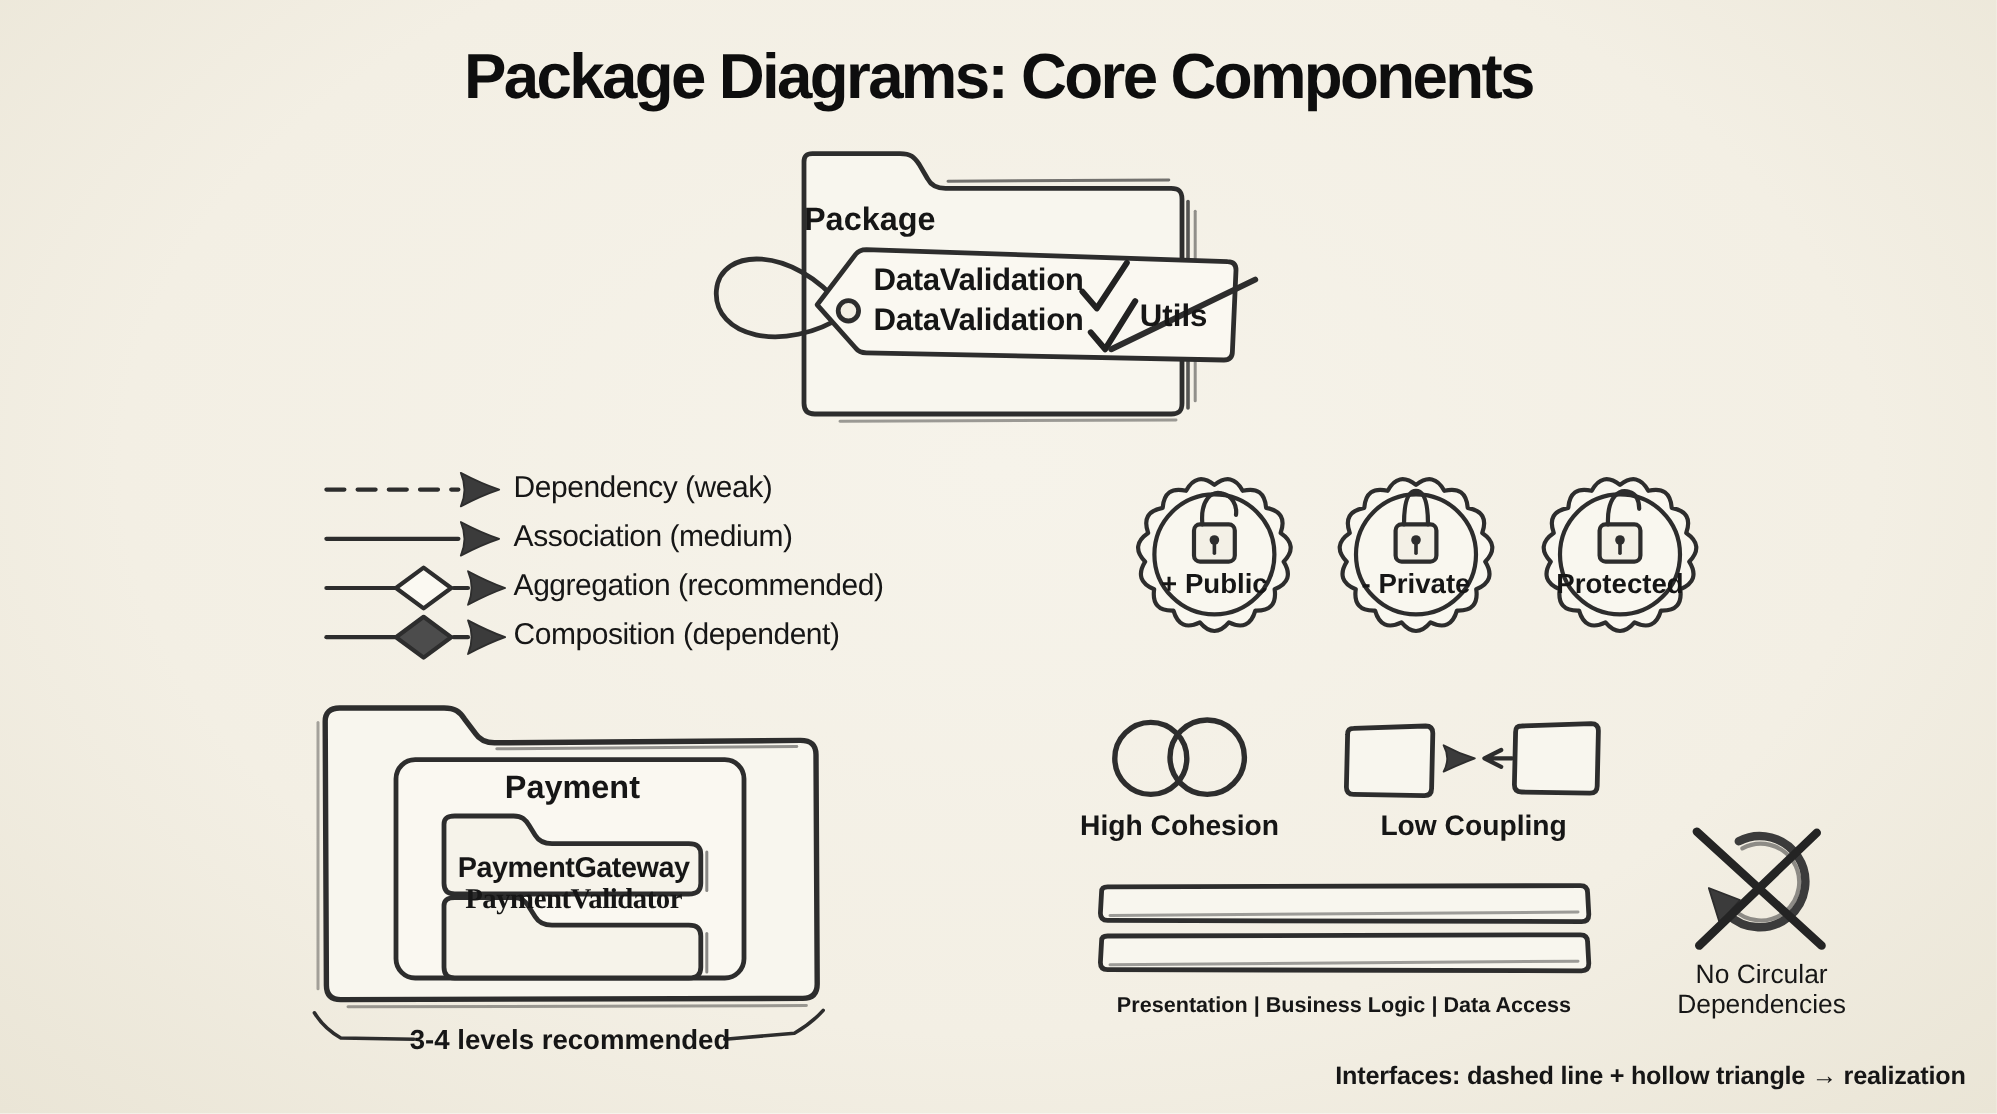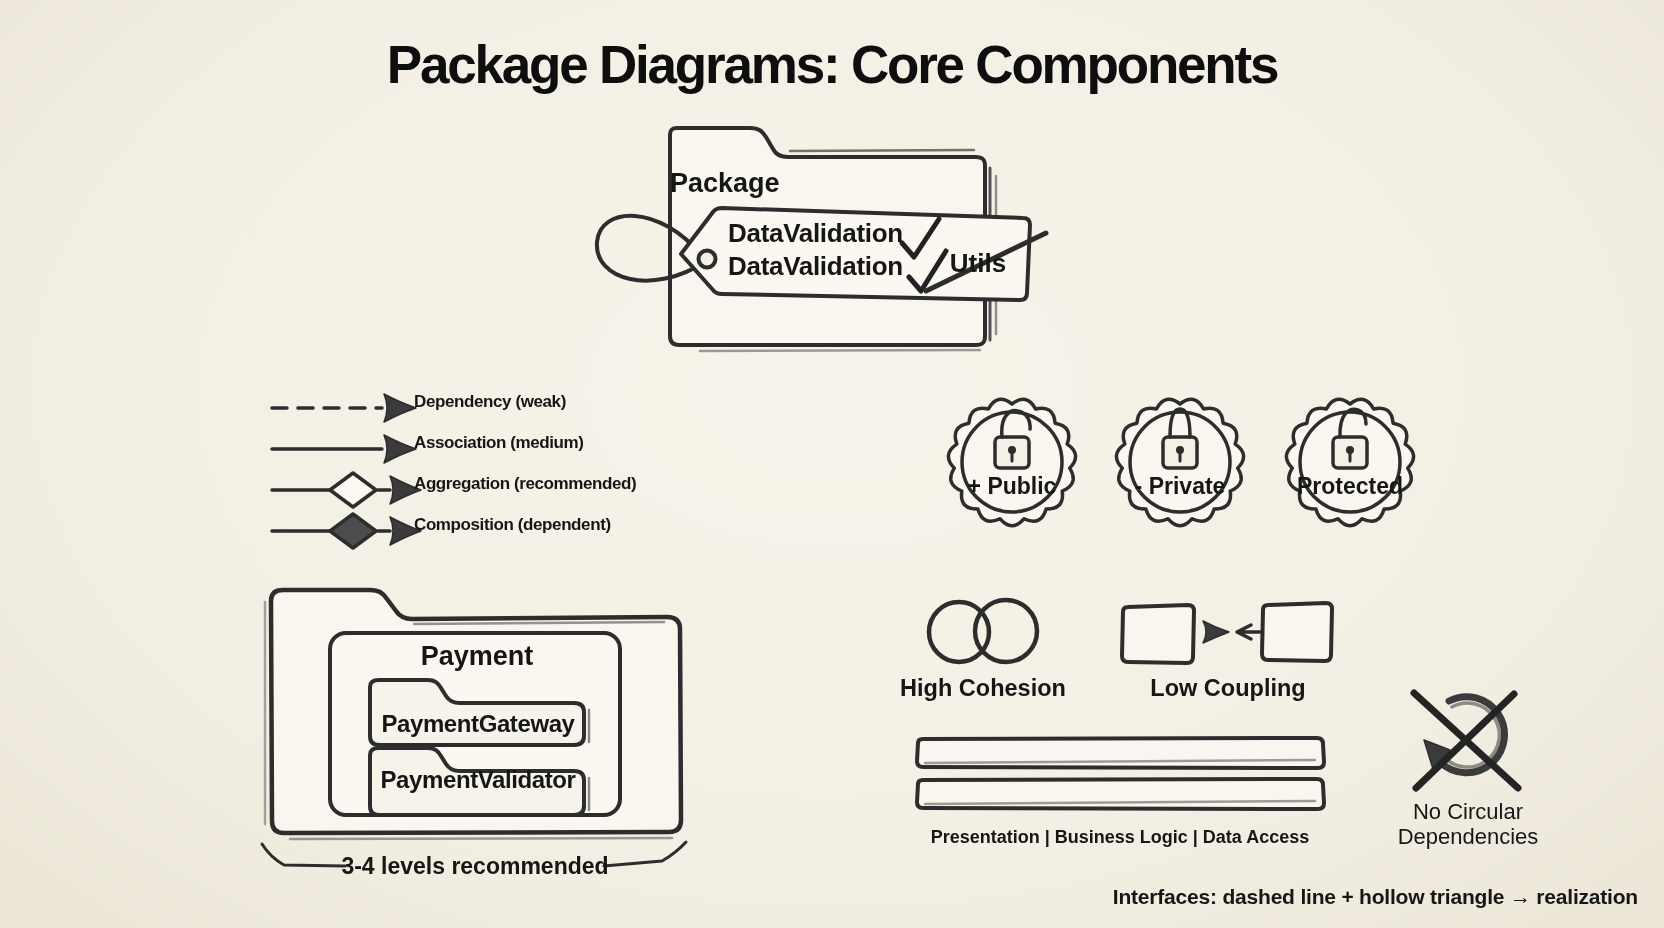--- a/index.html
+++ b/index.html
@@ -15,21 +15,21 @@
   .t{position:absolute;color:#161616;}
   .title{
     left:0;right:0;top:34px;text-align:center;
     font-size:53px;font-weight:700;letter-spacing:-2.2px;color:#0e0e0e;
   }
   .pkg-label{left:670px;width:315px;top:168px;text-align:left;font-size:27px;font-weight:700;}
   .tag-line{left:728px;font-size:26px;font-weight:700;letter-spacing:-0.3px;}
   .tag-line1{top:218px;}
   .tag-line2{top:251px;}
   .tag-utils{left:938px;width:80px;top:248px;text-align:center;font-size:26px;font-weight:700;}
-  .legend-label{left:414px;font-size:17px;font-weight:700;letter-spacing:-0.4px;}
+  .legend-label{left:428px;font-size:25px;font-weight:400;letter-spacing:-0.4px;}
   .badge-label{width:160px;top:473px;text-align:center;font-size:23px;font-weight:700;}
   .payment-label{left:357px;width:240px;top:641px;text-align:center;font-size:27px;font-weight:700;}
   .sub-label{left:372px;width:212px;text-align:center;font-size:24px;font-weight:700;letter-spacing:-0.4px;}
   .levels-note{left:340px;width:270px;top:853px;text-align:center;font-size:23px;font-weight:700;}
   .cohesion-label{left:893px;width:180px;top:675px;text-align:center;font-size:23.5px;font-weight:700;}
   .coupling-label{left:1138px;width:180px;top:675px;text-align:center;font-size:23.5px;font-weight:700;}
   .layers-label{left:898px;width:444px;top:827px;text-align:center;font-size:18px;font-weight:700;}
   .nocirc-label{left:1378px;width:180px;top:799px;text-align:center;font-size:22px;font-weight:400;line-height:25px;white-space:pre-line;}
   .footer-note{right:26px;top:885px;font-size:21px;font-weight:600;letter-spacing:-0.2px;}
 </style>
@@ -184,21 +184,21 @@
   <div class="t legend-label" style="top:433px;">Association (medium)</div>
   <div class="t legend-label" style="top:474px;">Aggregation (recommended)</div>
   <div class="t legend-label" style="top:515px;">Composition (dependent)</div>
 
   <div class="t badge-label" style="left:932px;">+ Public</div>
   <div class="t badge-label" style="left:1100px;">- Private</div>
   <div class="t badge-label" style="left:1270px;">Protected</div>
 
   <div class="t payment-label">Payment</div>
   <div class="t sub-label" style="top:710px;">PaymentGateway</div>
-  <div class="t sub-label" style="top:766px;">PaymentValidator</div>
+  <div class="t sub-label" style="top:737px;font-family:Liberation Serif, serif;">PaymentValidator</div>
   <div class="t levels-note">3-4 levels recommended</div>
 
   <div class="t cohesion-label">High Cohesion</div>
   <div class="t coupling-label">Low Coupling</div>
   <div class="t layers-label">Presentation | Business Logic | Data Access</div>
   <div class="t nocirc-label">No Circular
 Dependencies</div>
 
   <div class="t footer-note">Interfaces: dashed line + hollow triangle → realization</div>
 </div>

